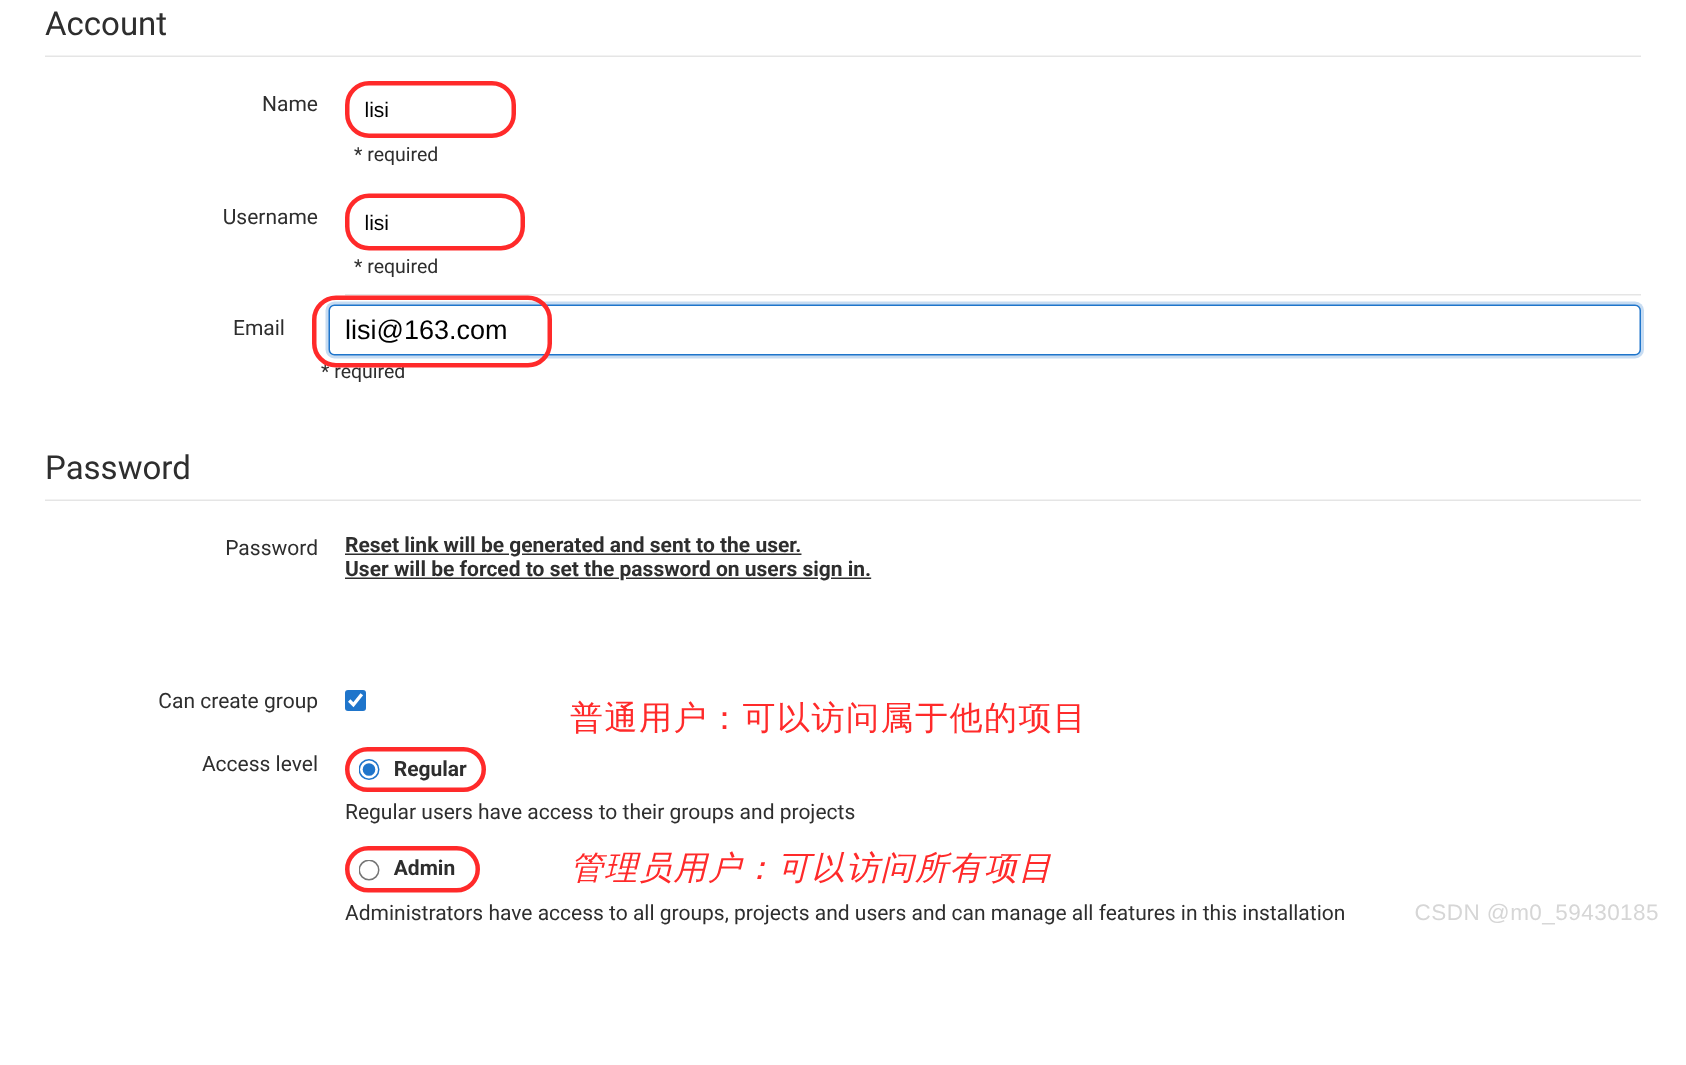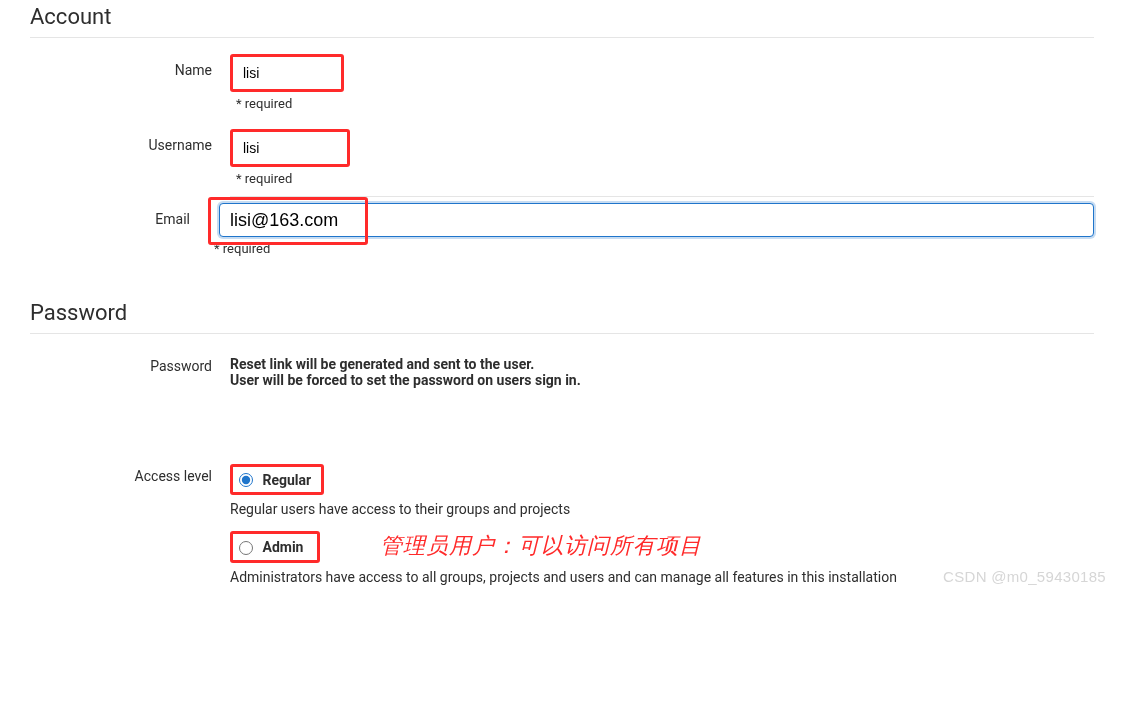--- a/index.html
+++ b/index.html
@@ -42,32 +42,32 @@
       height: 32px;
       padding: 6px 10px;
       border: 0;
       font-size: 14px;
       outline: none;
       background: transparent;
     }
     .box-red {
       position: relative;
       border: 3px solid #ff2a2a;
-      border-radius: 3px;
+      border-radius: 16px;
       display: inline-block;
     }
     .help-text {
       font-size: 13px;
       color: #2e2e2e;
       margin-top: 4px;
       margin-left: 6px;
     }
     .spacer-sm { height: 6px; }
     .spacer { height: 28px; }
-    .bold { font-weight: 700; }
+    .bold { font-weight: 700; text-decoration: underline; }
     .full-input {
       width: 100%;
       height: 34px;
       padding: 6px 10px;
       border: 1px solid #ccc;
       border-radius: 4px;
       font-size: 18px;
       outline: none;
       margin-left: 11px;
     }
@@ -161,20 +161,27 @@
     <div class="field-col">
       <div class="bold">Reset link will be generated and sent to the user.</div>
       <div class="bold">User will be forced to set the password on users sign in.</div>
     </div>
   </div>
 
   <div class="spacer"></div>
 
 
 
+  <div class="row" style="margin-top: 16px;">
+    <div class="label-col tight" style="padding-top:0;">Can create group</div>
+    <div class="field-col" style="position: relative;">
+      <input type="checkbox" class="checkbox" checked="" style="">
+      <span class="red-anno" style="left: 150px; top: 4px;">普通用户：可以访问属于他的项目</span>
+    </div>
+  </div>
 
   <div class="row" style="margin-top: 20px;">
     <div class="label-col" style="padding-top: 4px;">Access level</div>
     <div class="field-col">
       <span class="box-red" style="padding: 4px 10px 4px 6px;">
         <input type="radio" class="radio" name="al" checked="" style="">
         <span class="radio-label">Regular</span>
       </span>
       <div class="desc-text">Regular users have access to their groups and projects</div>
 

